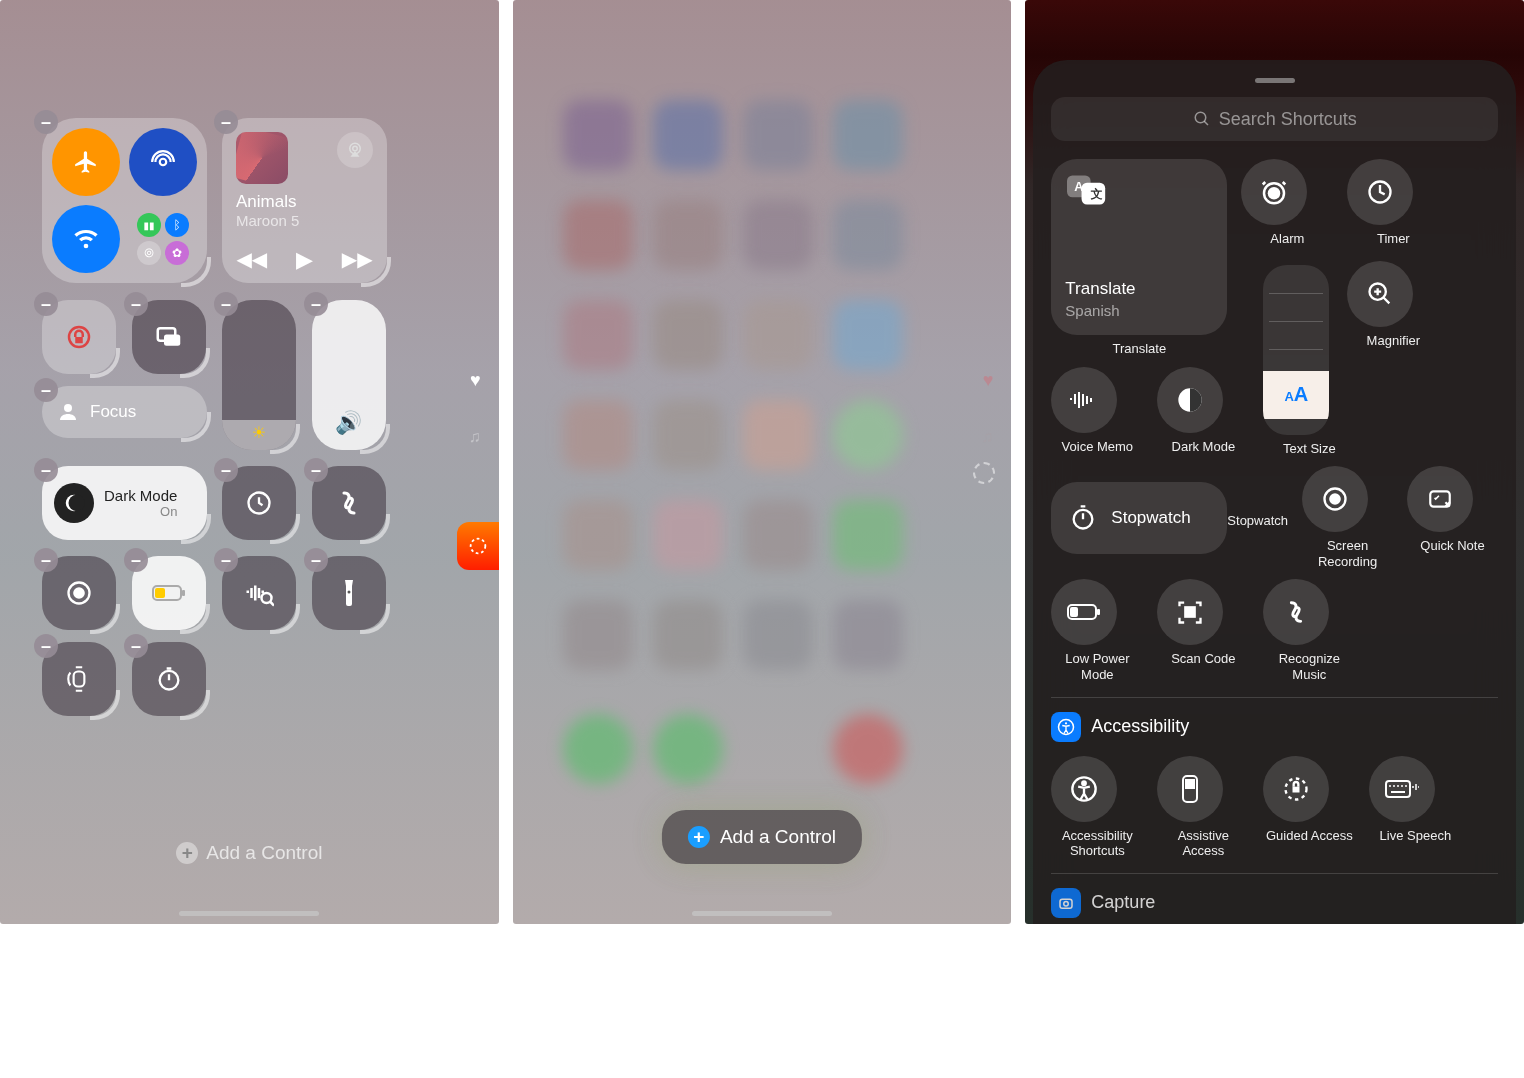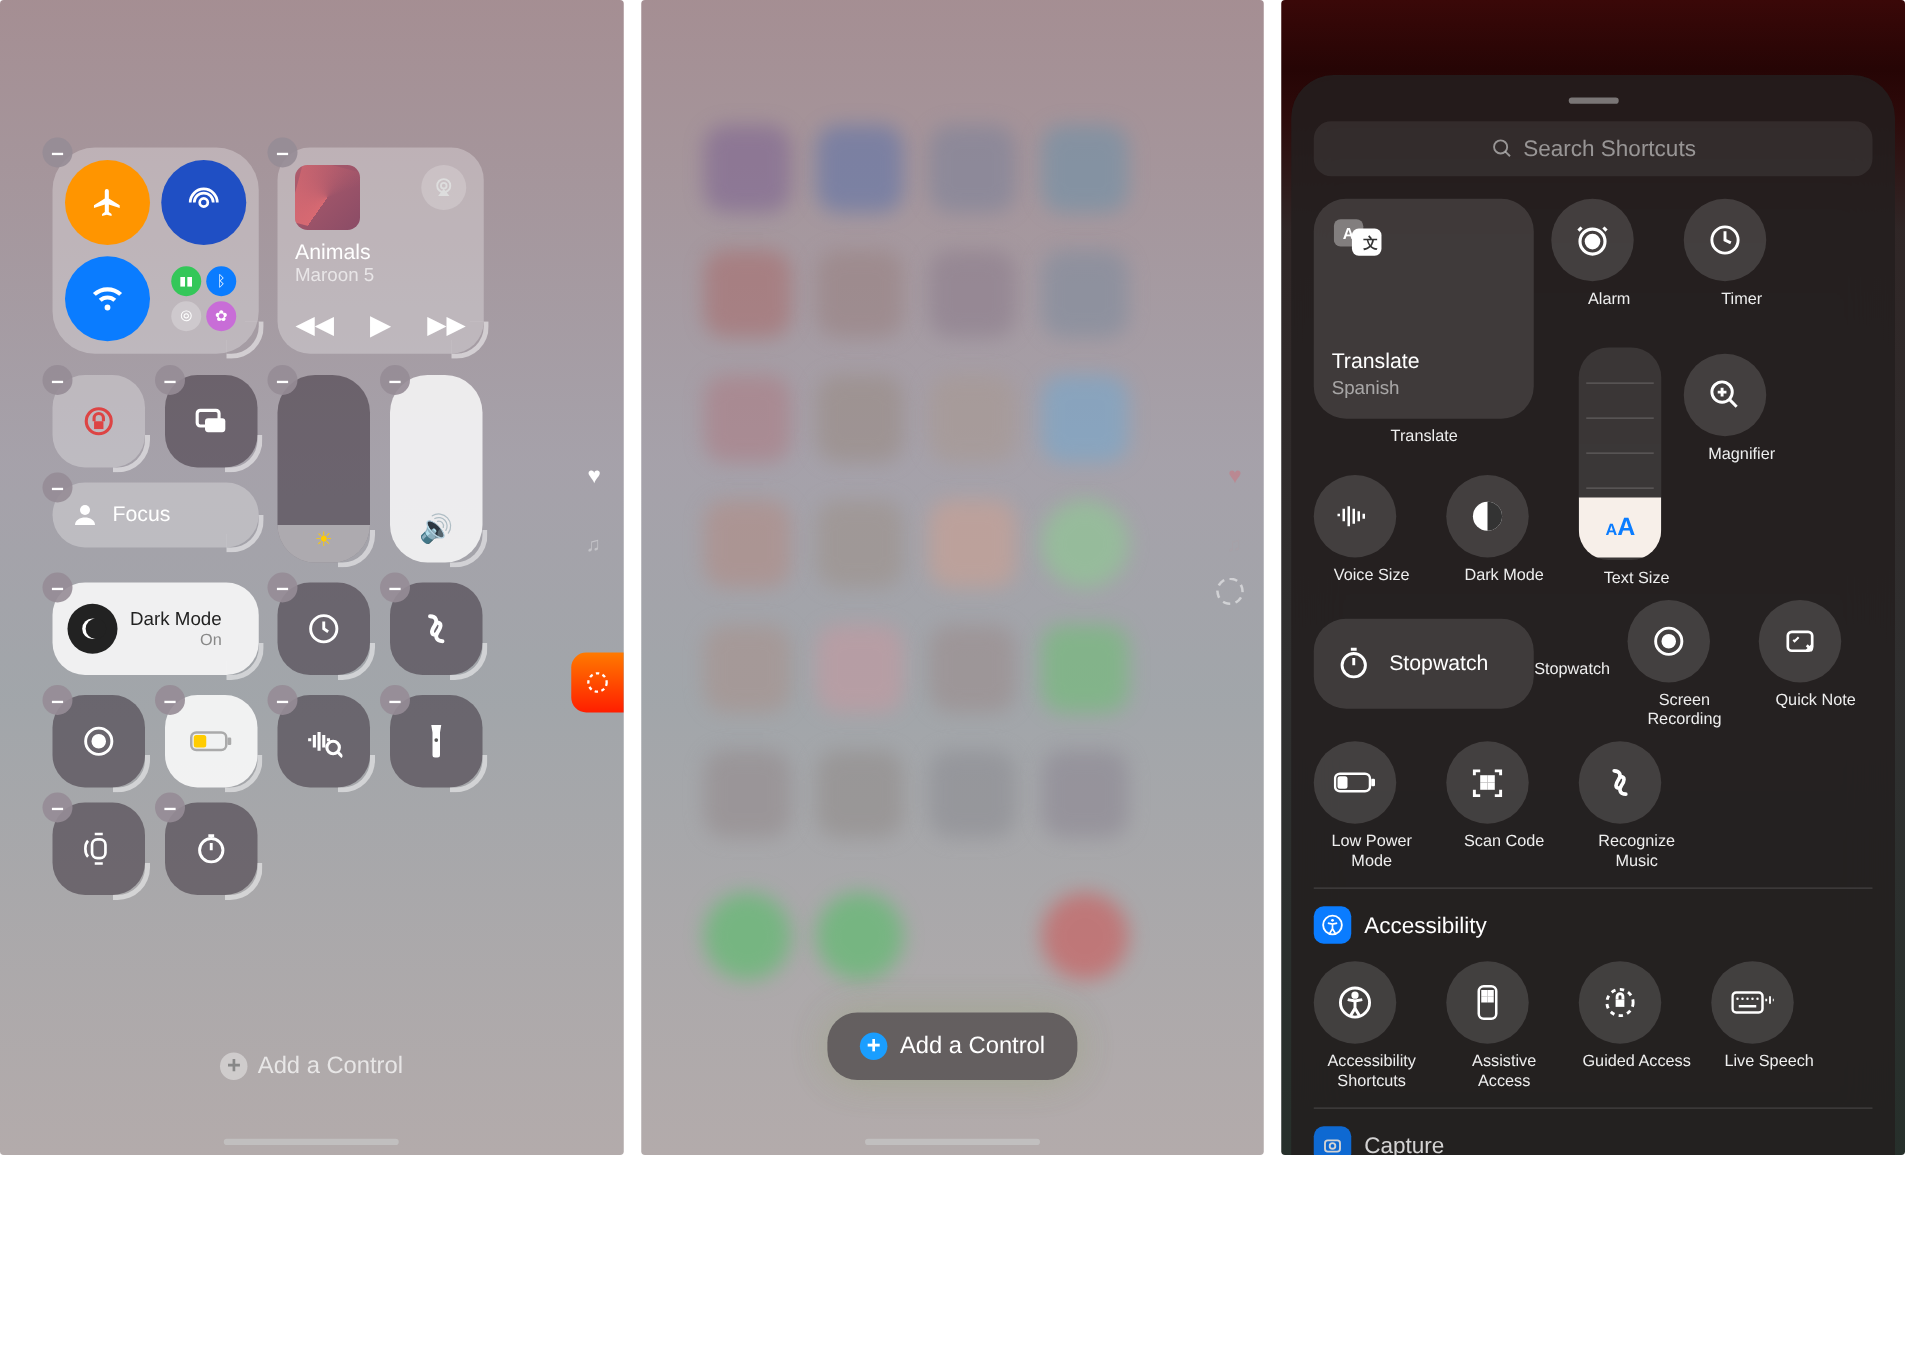--- a/index.html
+++ b/index.html
@@ -130,21 +130,21 @@
     display:flex; align-items:center; justify-content:center;
     color: rgba(220,220,220,0.6); gap:8px; font-size:18px;
   }
   .gallery { padding-top:18px;}
   .g-row { display:flex; gap:14px; margin-bottom:10px; }
   .g-item { display:flex; flex-direction:column; width:92px; }
   .g-tile-large { width: 176px; height: 176px; border-radius:26px; background: rgba(255,255,255,0.12); position:relative; padding:14px;}
   .g-tile-wide { width: 176px; height: 72px; border-radius:26px; background: rgba(255,255,255,0.12); display:flex; align-items:center; gap:14px; padding-left:18px;}
   .g-tile-sm { width:66px; height:66px; border-radius:50%; background: rgba(255,255,255,0.14); display:flex; align-items:center; justify-content:center; }
   .g-tile-slider { width:66px; height:170px; border-radius:24px; background: rgba(255,255,255,0.1); position:relative; overflow:hidden;}
-  .g-tile-slider .fill { position:absolute; bottom:2px; left:0; right:0; height:48px; background:#f7efe9; display:flex; align-items:center; justify-content:center;}
+  .g-tile-slider .fill { position:absolute; bottom:16px; left:0; right:0; height:48px; background:#f7efe9; display:flex; align-items:center; justify-content:center;}
   .g-label { color:#eee; font-size:13px; text-align:center; margin-top:6px; line-height:1.2;}
   .translate-title { position:absolute; bottom:36px; left:14px; font-size:17px; color:#fff; font-weight:500;}
   .translate-sub { position:absolute; bottom:16px; left:14px; font-size:15px; color:rgba(255,255,255,0.55);}
   .translate-icon {position:absolute; top:16px; left:16px; width:40px; height:30px; display:flex; align-items:center;}
   .divider3 { height:1px; background:rgba(255,255,255,0.15); margin: 14px 0;}
   .section-hdr { display:flex; align-items:center; gap:10px; font-size:18px; font-weight:500; margin-bottom:14px;}
   .section-hdr .badge { width:30px; height:30px; border-radius:8px; background:#0a7cff; display:flex; align-items:center; justify-content:center;}
   svg { display:block; }
 </style>
 </head>
@@ -442,21 +442,21 @@
                   <path d="M12 9v4l3 2M5 4L3 6m16-2l2 2" stroke="#fff" stroke-width="2"></path>
                   <circle cx="12" cy="13" r="5" fill="#fff"></circle>
                 </svg>
             </div>
             <div class="g-label">Alarm</div>
           </div>
           <div class="g-item" style="visibility:hidden;">
               <div class="g-tile-sm"></div>
             </div>
         </div>
-        <div style="display:flex;flex-direction:column;gap:36px;">
+        <div style="display:flex;flex-direction:column;gap:14px;">
           <div class="g-item">
             <div class="g-tile-sm">
               <svg width="28" height="28" viewBox="0 0 24 24" fill="none" stroke="#fff" stroke-width="2">
                   <circle cx="12" cy="12" r="9"></circle>
                   <path d="M12 6v6l4 2"></path>
                 </svg>
             </div>
             <div class="g-label">Timer</div>
           </div>
           <div class="g-item">
@@ -471,21 +471,21 @@
         </div>
       </div>
 
       <div class="g-row" style="align-items:flex-start;">
         <div class="g-item">
           <div class="g-tile-sm">
             <svg width="30" height="24" viewBox="0 0 30 24" fill="#fff">
                 <path d="M2 12v-2m4 6V6m4 14V4m4 14V6m4 10V8m4 6v-4" stroke="#fff" stroke-width="2"></path>
               </svg>
           </div>
-          <div class="g-label">Voice Size</div>
+          <div class="g-label">Voice Memo</div>
         </div>
         <div class="g-item">
           <div class="g-tile-sm">
             <svg width="28" height="28" viewBox="0 0 24 24">
                 <circle cx="12" cy="12" r="10" fill="#fff"></circle>
                 <path d="M12 2a10 10 0 0 1 0 20z" fill="#333"></path>
               </svg>
           </div>
           <div class="g-label">Dark Mode</div>
         </div>

